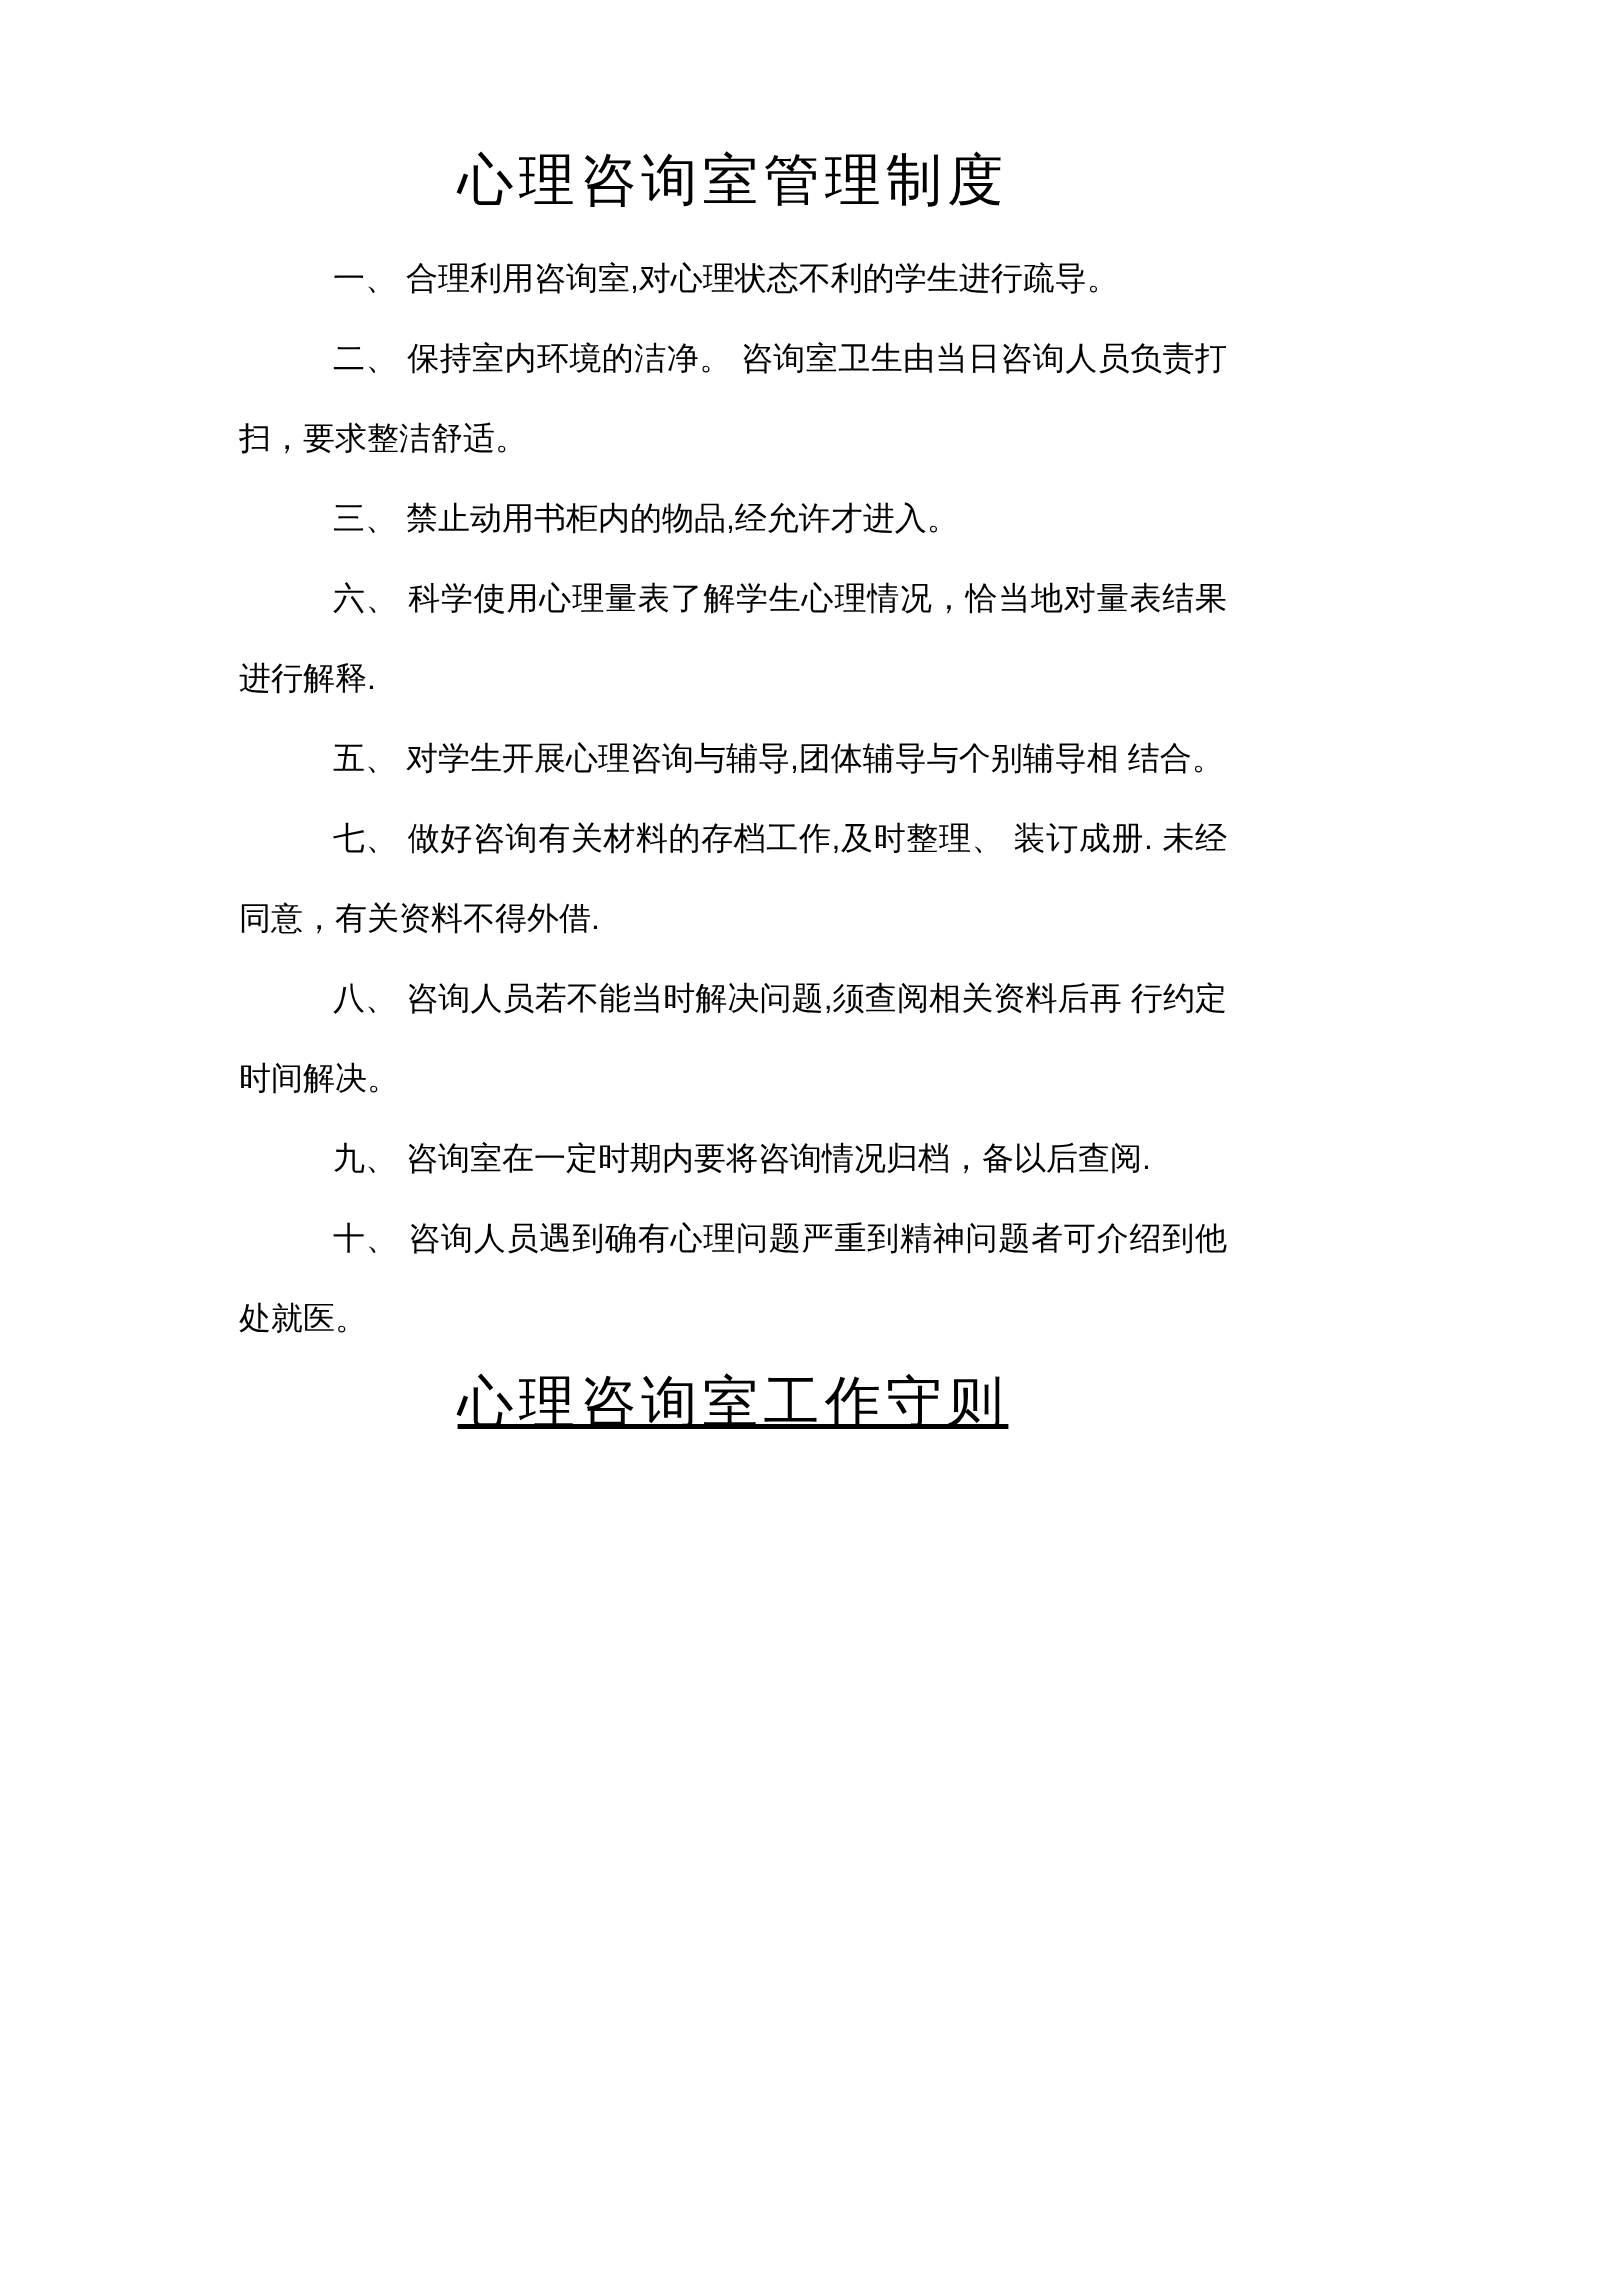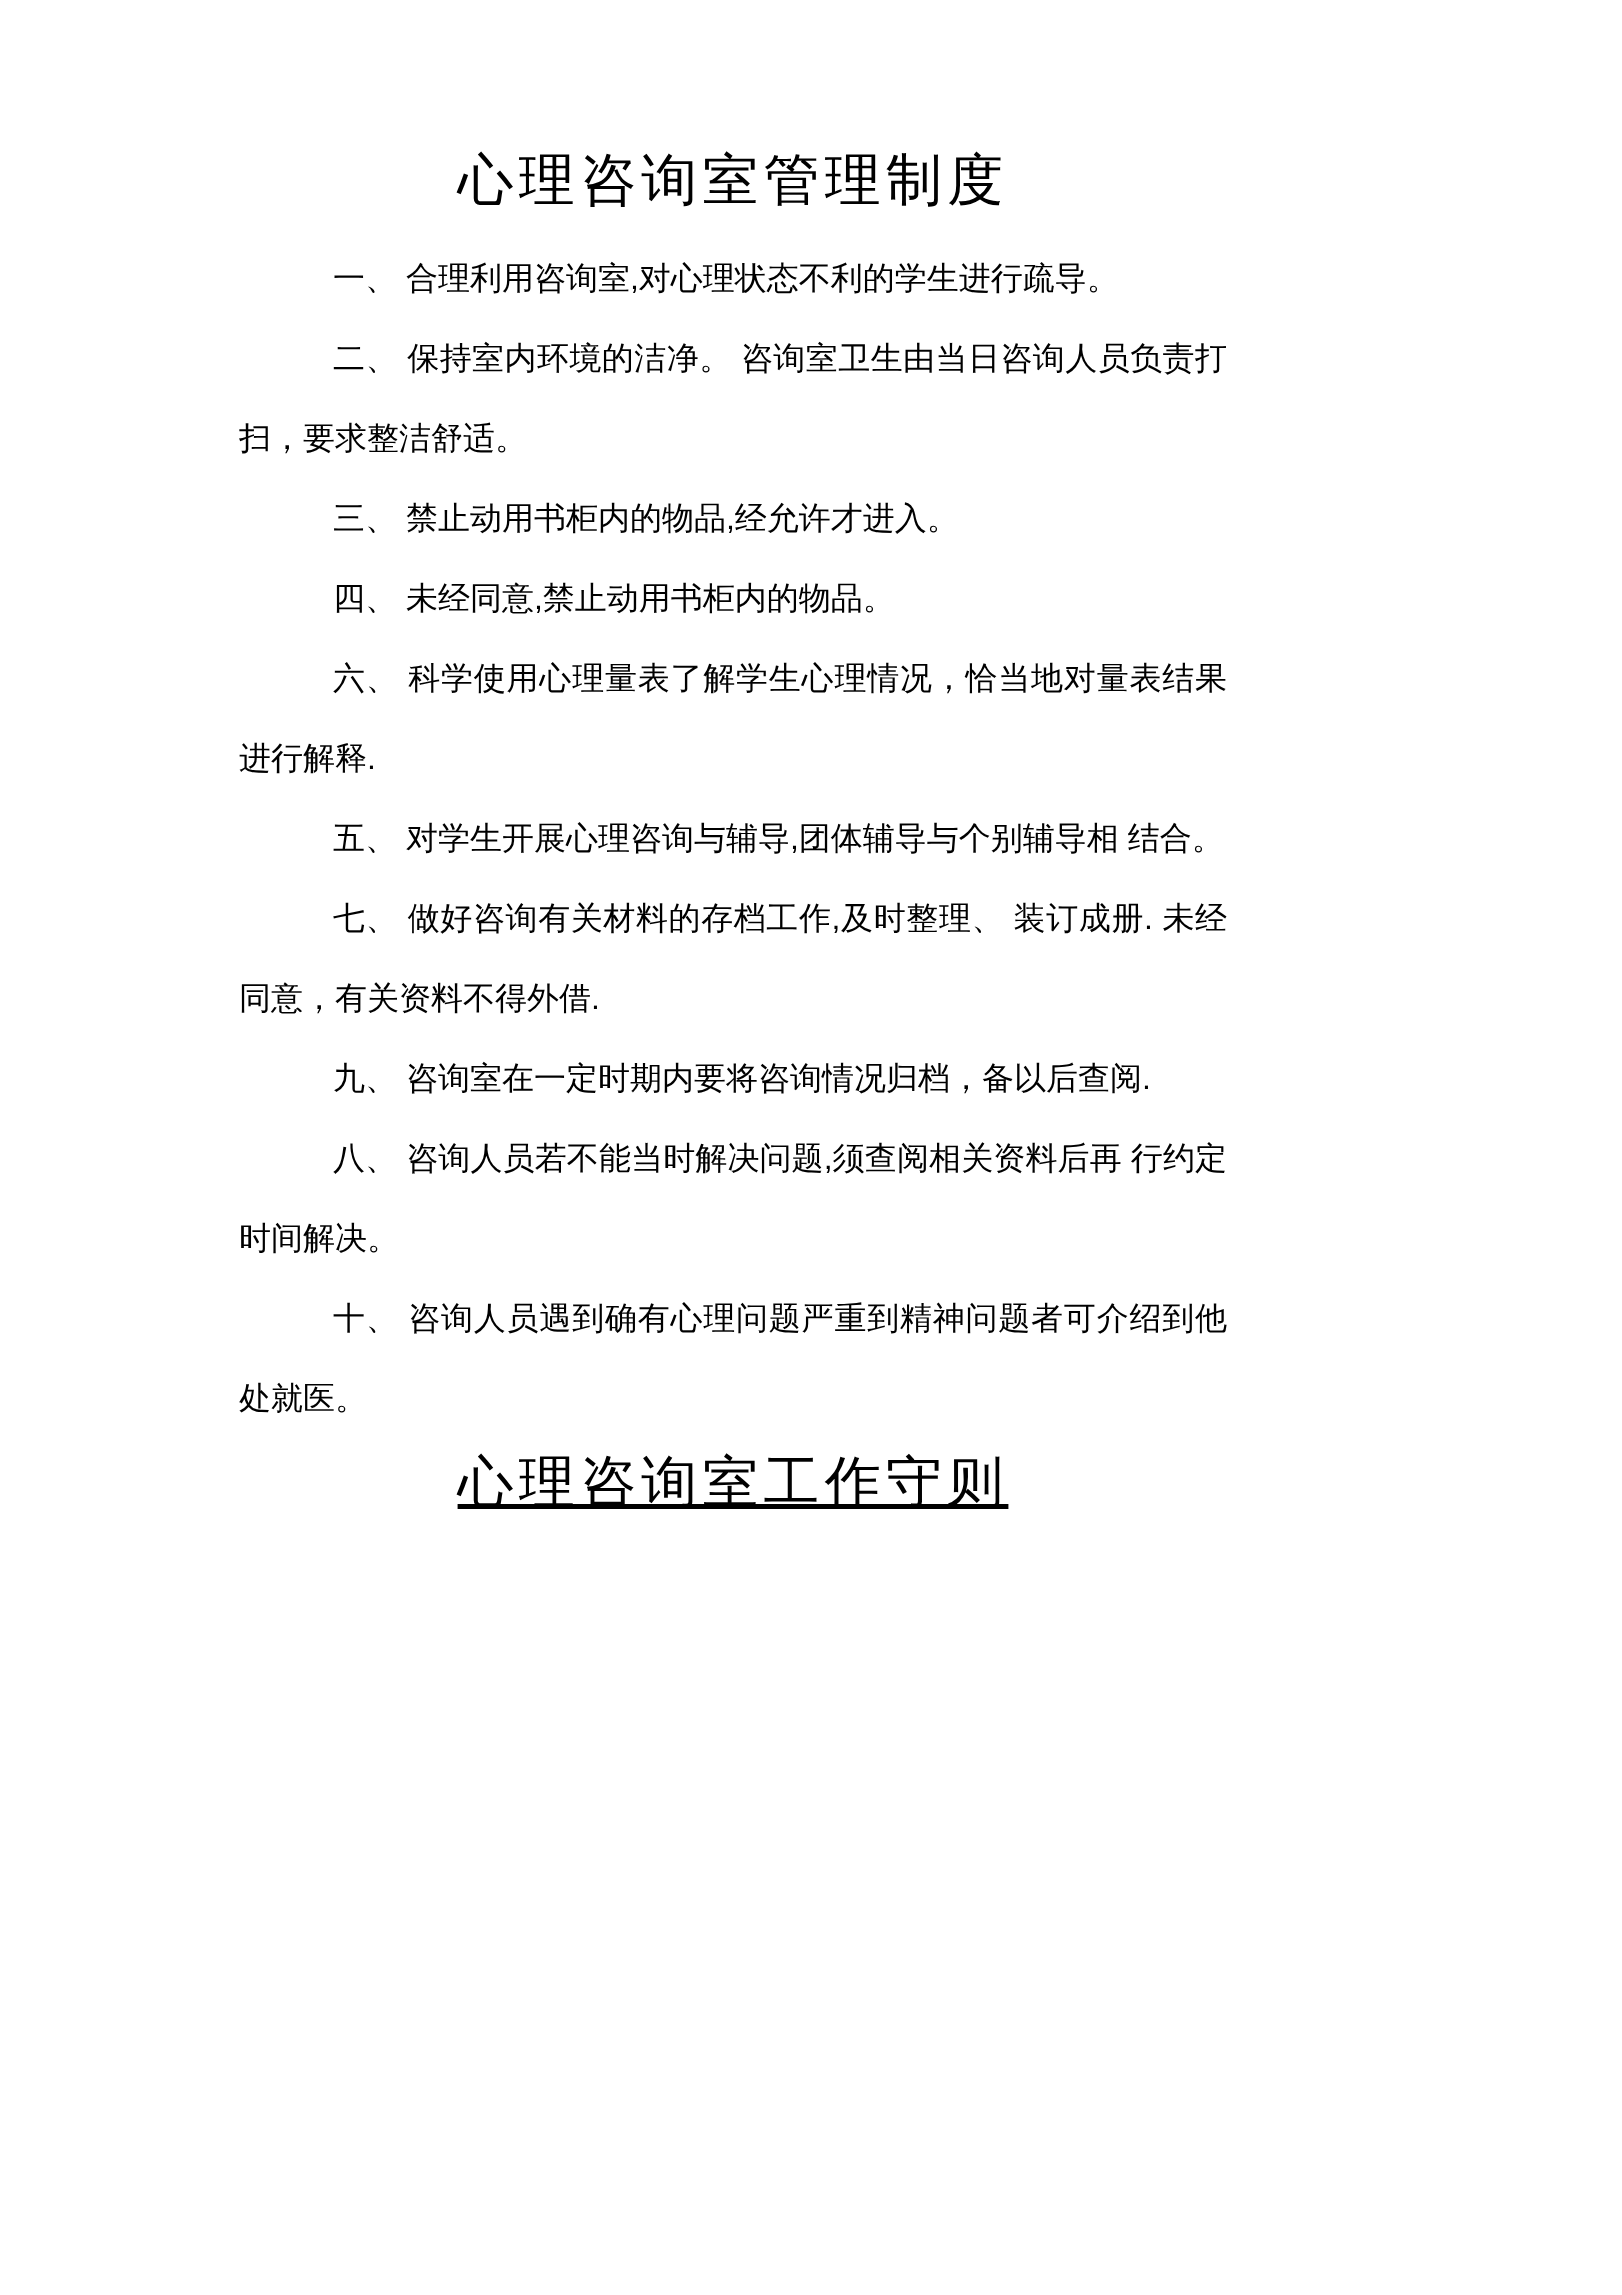--- a/index.html
+++ b/index.html
@@ -46,25 +46,24 @@
 </head>
 <body>
 
 <div class="page">
 
   <h1 class="doc-title title-management">心理咨询室管理制度</h1>
 
   <p class="rule">一、 合理利用咨询室,对心理状态不利的学生进行疏导。</p>
   <p class="rule">二、 保持室内环境的洁净。 咨询室卫生由当日咨询人员负责打扫，要求整洁舒适。</p>
   <p class="rule">三、 禁止动用书柜内的物品,经允许才进入。</p>
-  <p class="rule">四、 未经同意,禁止动用书柜内的物品。</p>
   <p class="rule">六、 科学使用心理量表了解学生心理情况，恰当地对量表结果进行解释.</p>
   <p class="rule">五、 对学生开展心理咨询与辅导,团体辅导与个别辅导相 结合。</p>
   <p class="rule">七、 做好咨询有关材料的存档工作,及时整理、 装订成册. 未经同意，有关资料不得外借.</p>
+  <p class="rule">八、 咨询人员若不能当时解决问题,须查阅相关资料后再 行约定时间解决。</p>
   <p class="rule">九、 咨询室在一定时期内要将咨询情况归档，备以后查阅.</p>
-  <p class="rule">八、 咨询人员若不能当时解决问题,须查阅相关资料后再 行约定时间解决。</p>
   <p class="rule">十、 咨询人员遇到确有心理问题严重到精神问题者可介绍到他处就医。</p>
 
   <h1 class="doc-title title-work">心理咨询室工作守则</h1>
 
 
 </div>
 
 
 </body></html>

